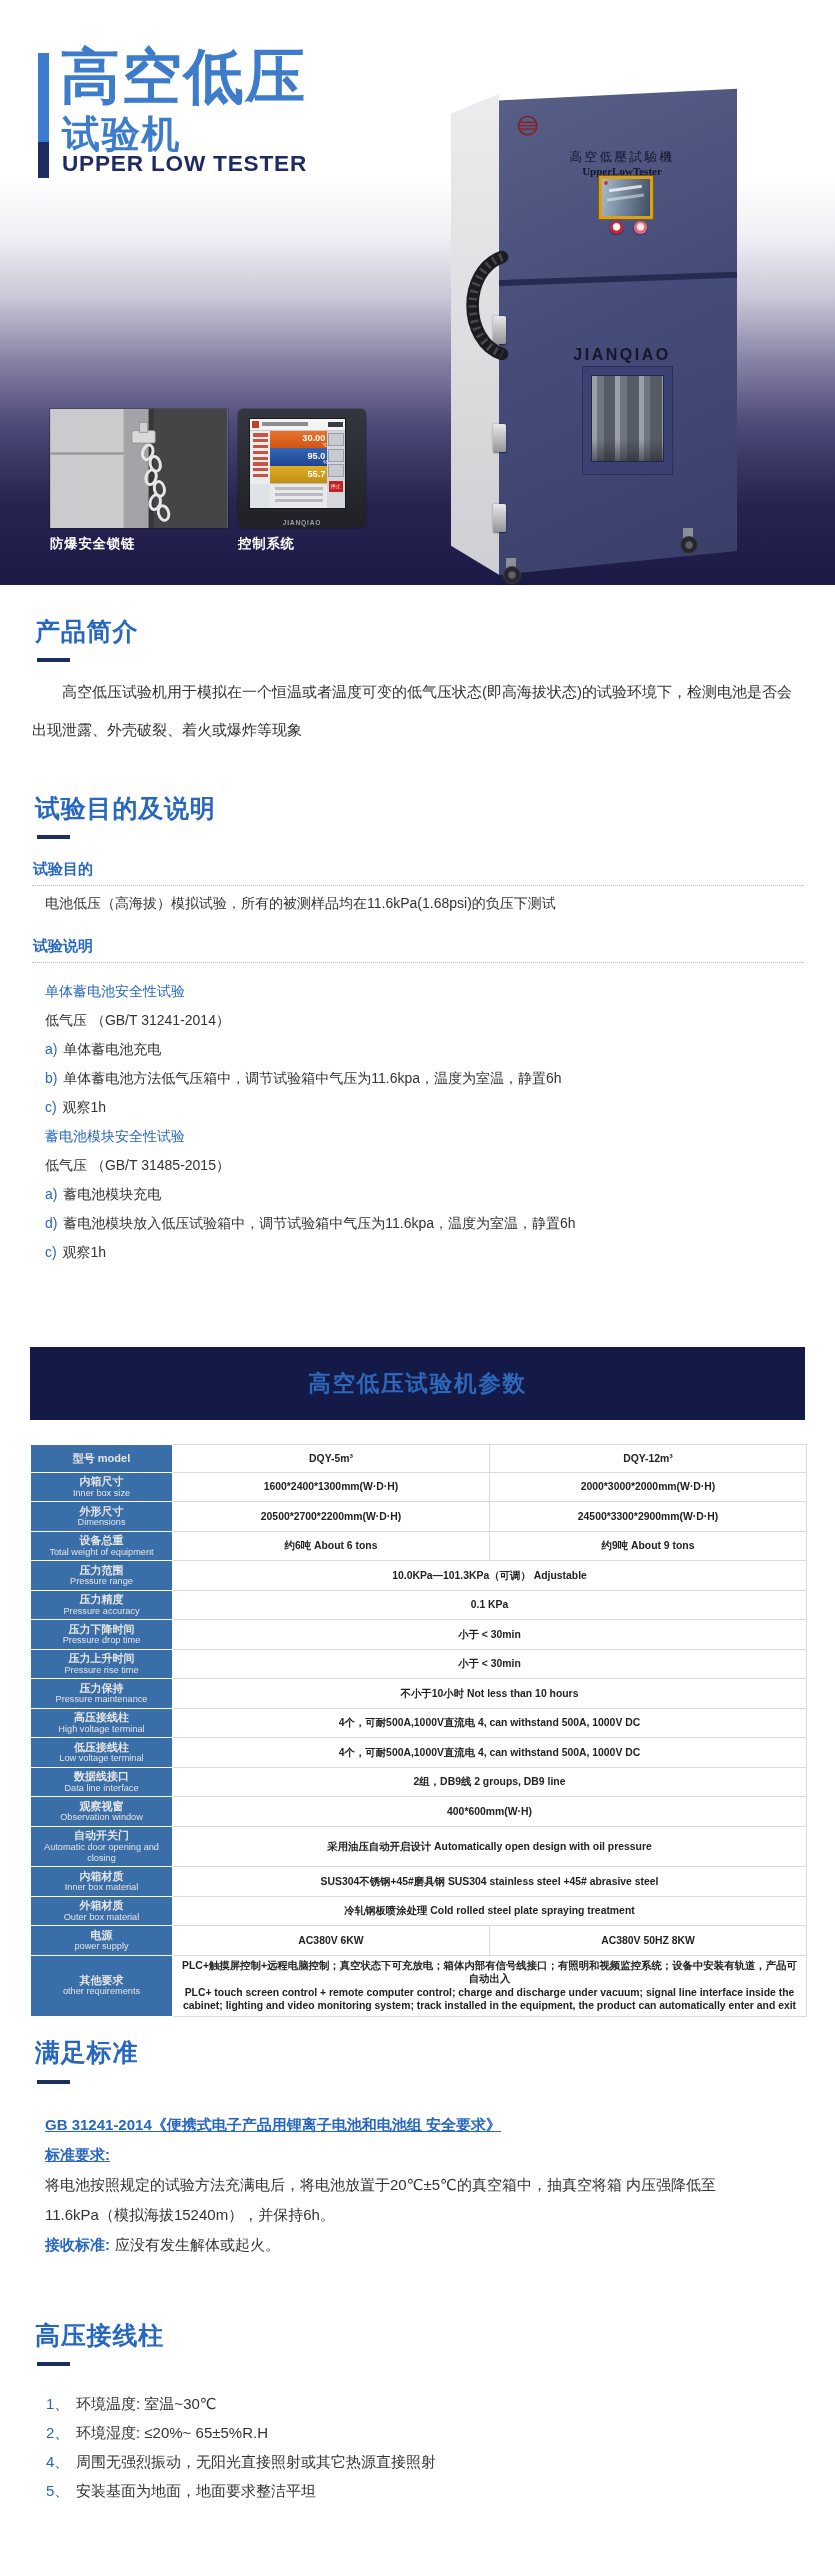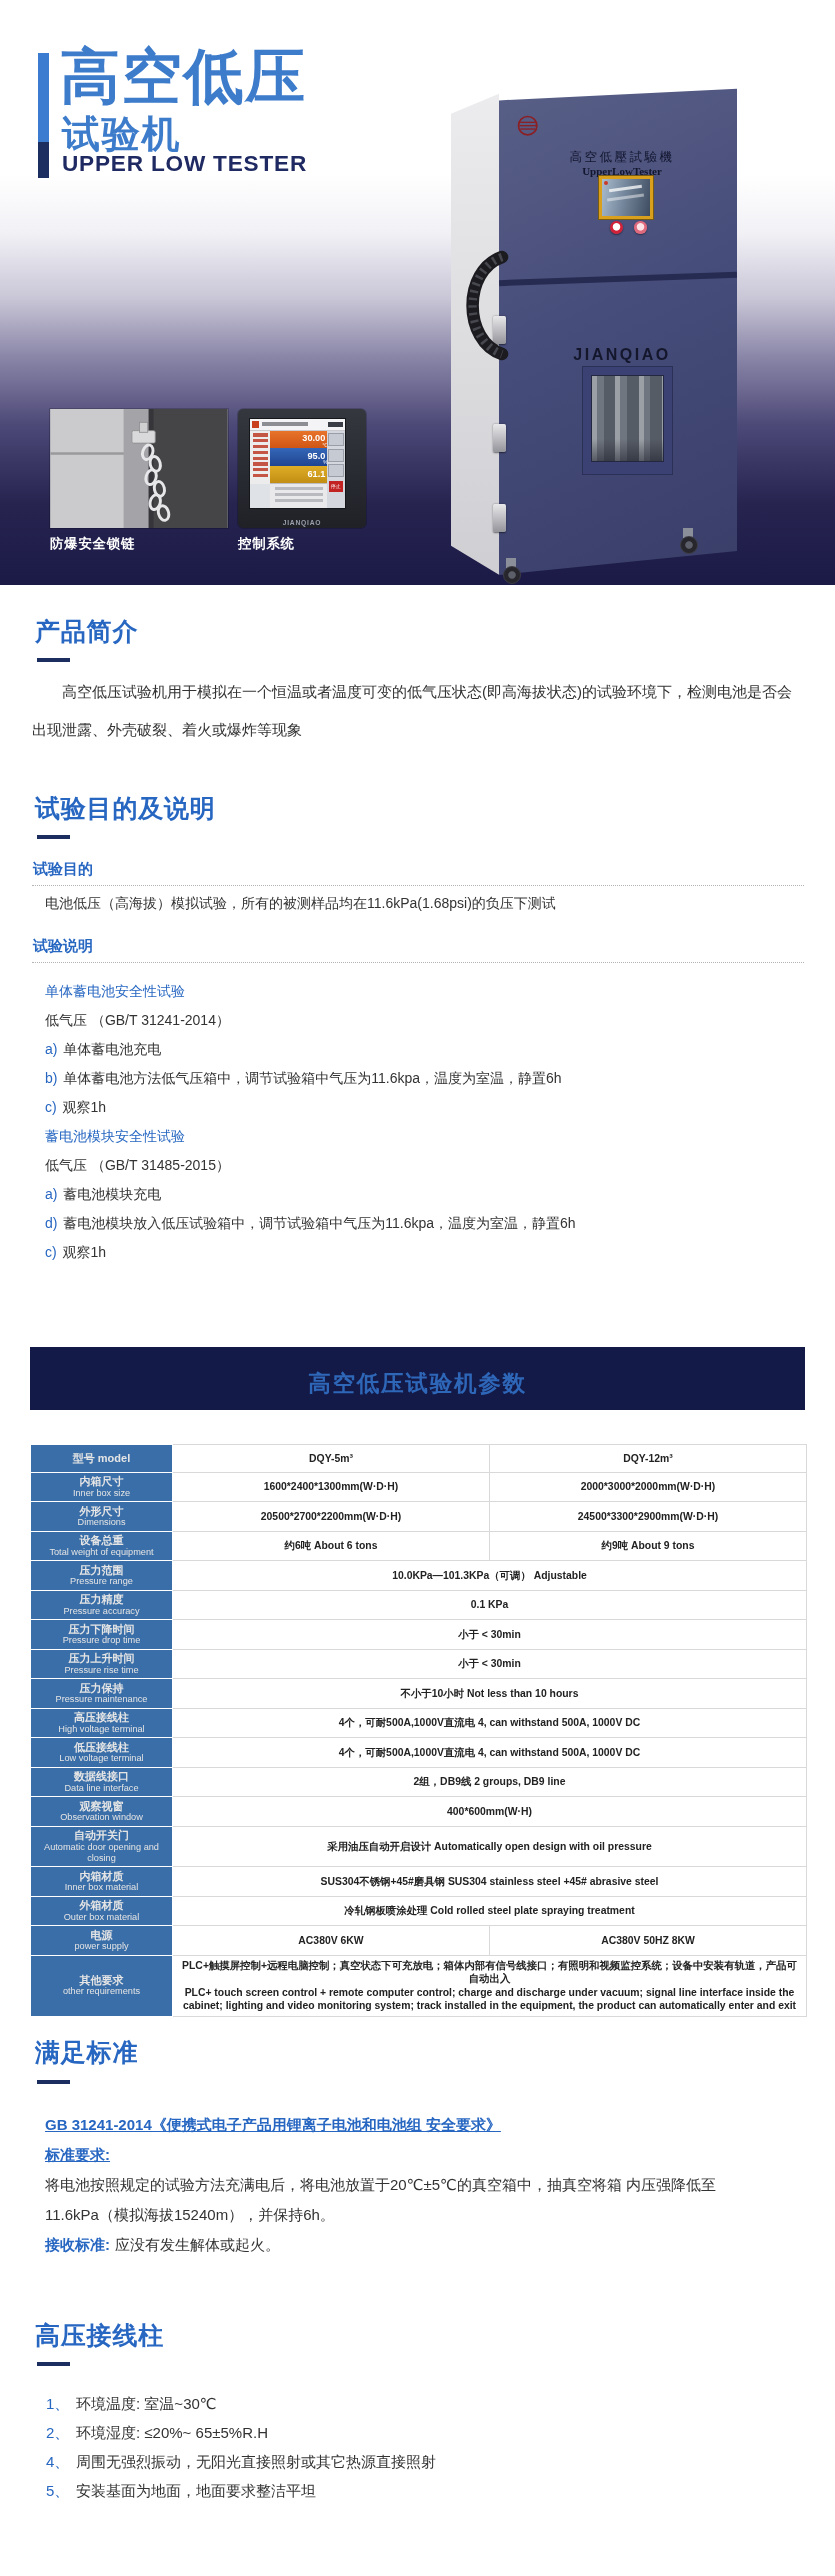--- a/index.html
+++ b/index.html
@@ -81,21 +81,21 @@
 
   #intro-para{position:absolute;left:32px;top:673px;width:772px;font-size:15px;line-height:38px;text-indent:2em;color:#333;}
   #purpose-text{position:absolute;left:45px;top:895px;font-size:14px;color:#333;}
 
   #test-lines{position:absolute;left:45px;top:977px;width:758px;}
   #test-lines .ln{height:29px;line-height:29px;font-size:14px;color:#333;}
   #test-lines .ln.sub{color:#2767c2;}
   #test-lines .ln .mk{color:#2767c2;margin-right:5.8px;}
 
   
-  #banner{position:absolute;left:30px;top:1347px;width:775px;height:63px;background:#131a47;}
+  #banner{position:absolute;left:30px;top:1347px;width:775px;height:73px;background:#131a47;}
   #banner .t{width:100%;text-align:center;line-height:73px;font-size:22.6px;font-weight:800;color:#2e66b8;letter-spacing:1.7px;}
   #spec-table{position:absolute;left:30px;top:1444px;width:775px;border-collapse:collapse;table-layout:fixed;}
   #spec-table td{border:0.8px solid #d9d9d9;text-align:center;vertical-align:middle;padding:3.3px 6.7px;}
   #spec-table td.lbl{background:#3a6ea8;border:1.7px solid #ffffff;color:#e5e5e5;padding:2.5px 3.3px;}
   #spec-table .lbl-cn{font-size:11px;font-weight:700;line-height:12.5px;}
   #spec-table .lbl-en{font-size:9.2px;line-height:11px;}
   #spec-table td.val{font-size:10.4px;font-weight:700;color:#222222;line-height:13.4px;height:20px;}
 
   
   #standards-lines{position:absolute;left:45px;top:2110px;width:758px;}
@@ -203,21 +203,21 @@
         </div>
         <div class="row" style="top:11.7px;background:linear-gradient(180deg,#e8732a,#cf5514)">
           <span class="num">30.00</span>
           <span class="un">℃</span>
         </div>
         <div class="row" style="top:29px;background:linear-gradient(180deg,#3566b8,#1f4590)">
           <span class="num">95.0</span>
           <span class="un">%</span>
         </div>
         <div class="row" style="top:47px;background:linear-gradient(180deg,#e0ad26,#c08c12)">
-          <span class="num">61.1</span>
+          <span class="num">55.7</span>
         </div>
         <div class="bot">
             <i></i>
             <i></i>
             <i></i>
           </div>
         <div class="rcol">
           <div class="b"></div>
           <div class="b"></div>
           <div class="b"></div>

